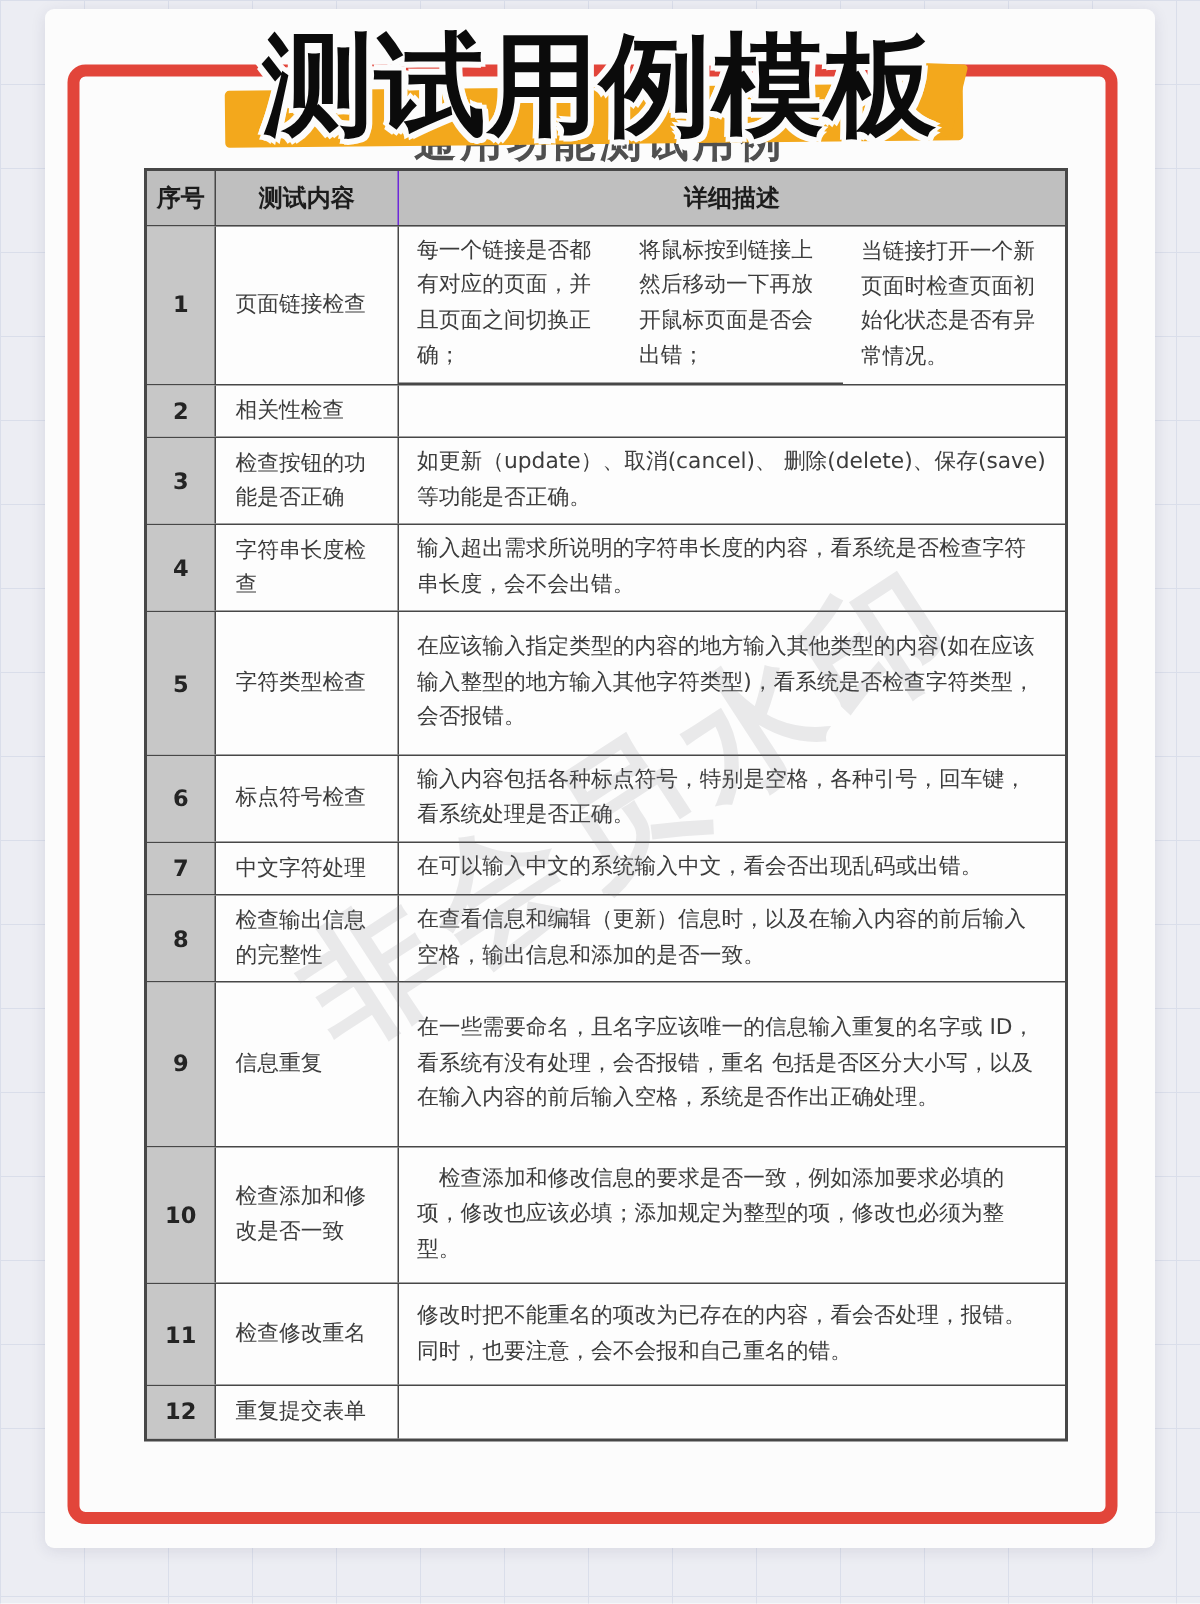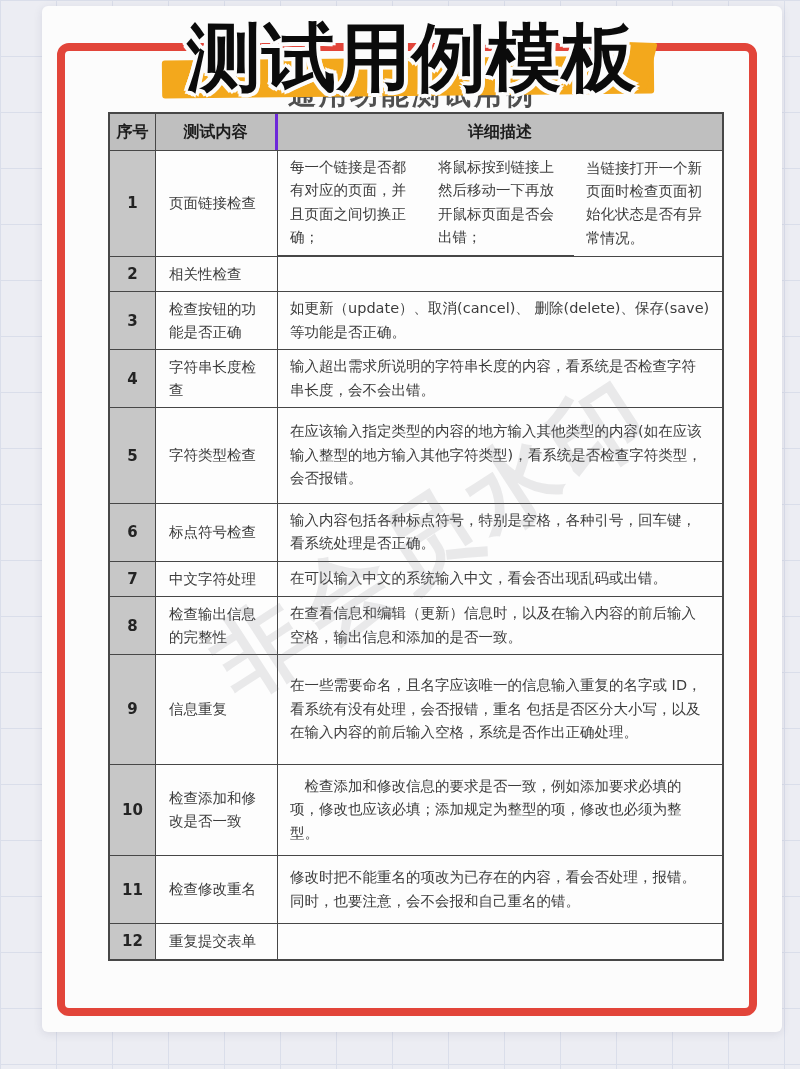--- a/index.html
+++ b/index.html
@@ -15,21 +15,20 @@
     background-image:
       linear-gradient(#dadeea 1px, transparent 1px),
       linear-gradient(90deg, #dadeea 1px, transparent 1px);
     background-size:56px 56px;
   }
   
   .card {
     position:absolute; left:30px; top:6px; width:740px; height:1026px;
     background:#fcfcfc; border-radius:6px;
     box-shadow:0 2px 10px rgba(40,40,80,0.10);
-    margin-left:12px;
   }
   
   .red-frame {
     position:absolute; left:15px; right:25px; top:37px; bottom:16px;
     border:8px solid #e2453a; border-radius:12px;
     z-index:1;
   }
   
   .title-wrap {
     position:absolute; top:8px; left:0; right:0; height:118px;
@@ -79,21 +78,21 @@
     display:flex; background:#bfbfbf;
     border-bottom:1px solid #474747;
     align-items:center;
   }
   .th {
     display:flex; align-items:center; justify-content:center;
     font-weight:bold; font-size:16px; color:#1c1c1c;
     padding:7px 4px; min-height:36px;
   }
   .th-no { width:46px; border-right:1px solid #474747; }
-  .th-content { width:122px; border-right:3px solid #6d28d9;font-family:Liberation Mono, monospace; }
+  .th-content { width:122px; border-right:1px solid #6d28d9;font-family:Liberation Mono, monospace; }
   .th-desc { flex:1; }
   .row { display:flex; border-bottom:1px solid #474747; }
   .row:last-child { border-bottom:none; }
   .cell-no {
     width:46px; background:#c7c7c7;
     display:flex; align-items:center; justify-content:center;
     font-weight:bold; font-size:15px; color:#242424;
     border-right:1px solid #474747;
   }
   .cell-content {

